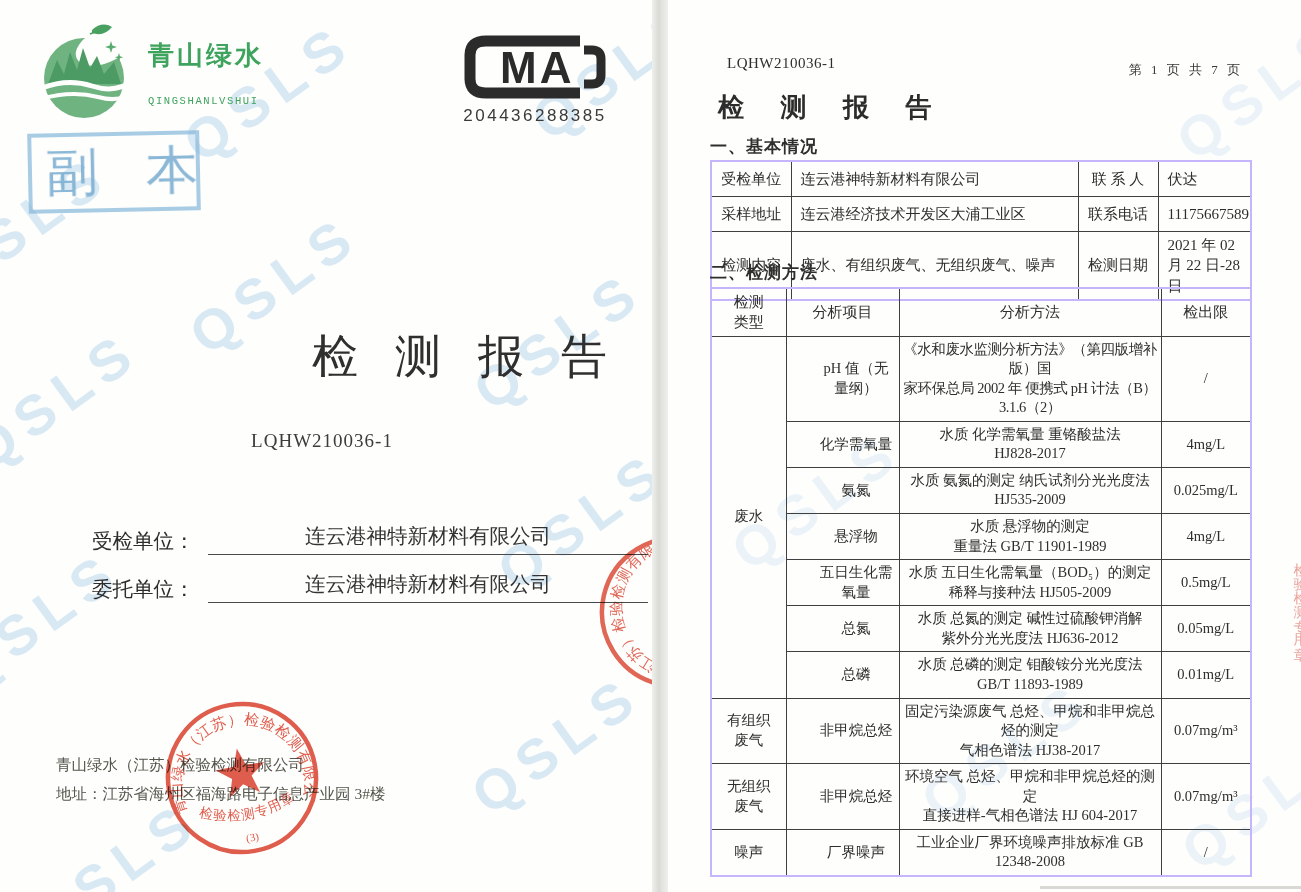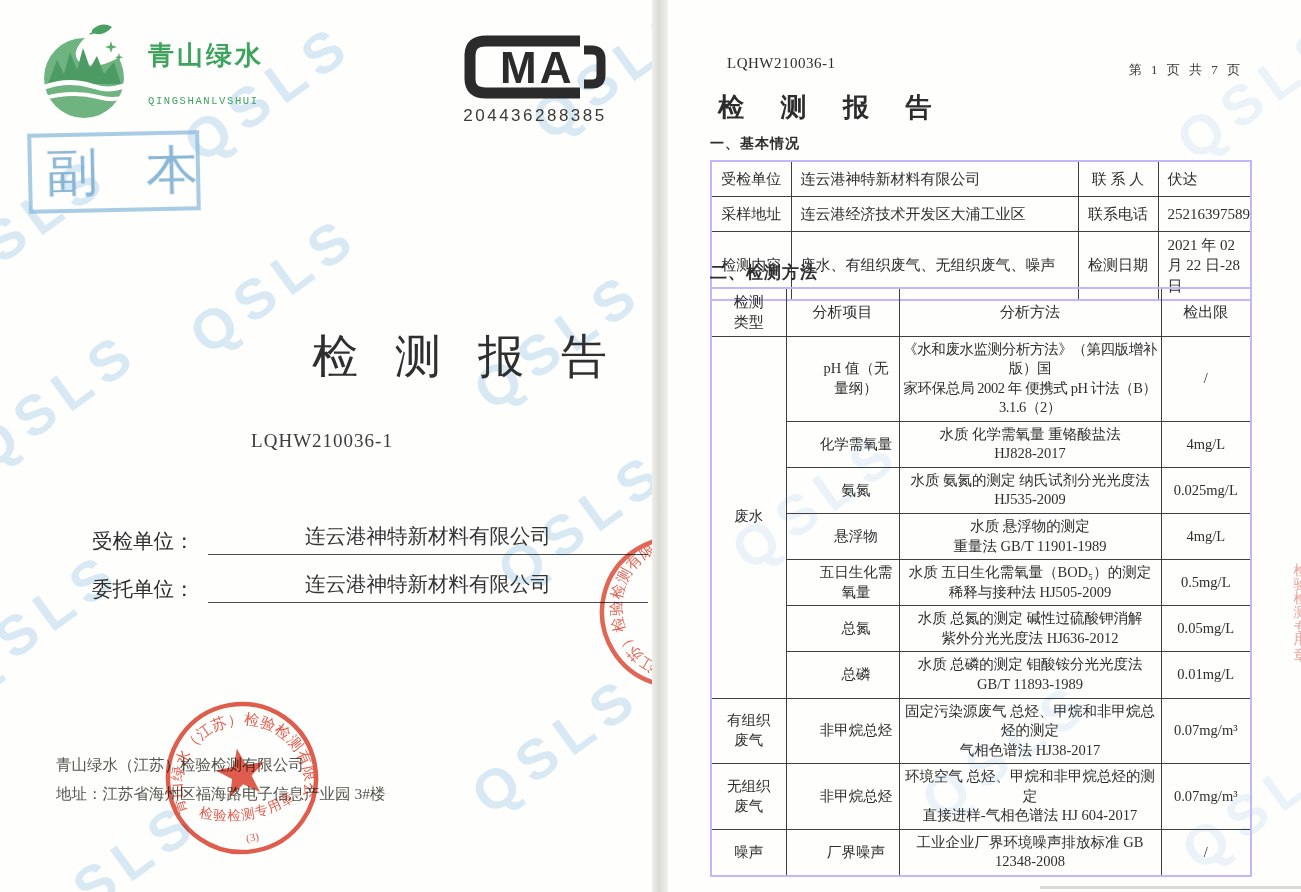--- a/index.html
+++ b/index.html
@@ -51,21 +51,21 @@
           opacity:.85;mix-blend-mode:multiply;}
   .edge-red{position:absolute;left:1291px;top:552px;writing-mode:vertical-rl;
       font-size:14px;letter-spacing:14px;color:rgba(215,72,56,.5);filter:blur(.3px);}
   .bottom-streak{position:absolute;left:1040px;top:886px;width:261px;height:3px;background:#d8d8d4;}
   
   .rp-head-left{position:absolute;left:59px;top:55px;font-size:15px;letter-spacing:.5px;}
   .rp-head-right{position:absolute;right:58px;top:55px;font-size:13px;letter-spacing:3px;color:#3a3a3a;margin-top:6px;}
   .rp-content{position:absolute;left:42px;top:0;width:540px;}
   .rp-title{position:absolute;top:90px;width:100%;text-align:left;font-size:26px;
       font-weight:bold;letter-spacing:15px;padding-left:8px;box-sizing:border-box;color:#2c2c2c;}
-  .rp-h1{position:absolute;top:135px;font-size:14px;font-weight:bold;letter-spacing:1px;}
+  .rp-h1{position:absolute;top:135px;font-size:17px;font-weight:bold;letter-spacing:1px;}
   .rp-h2{position:absolute;top:261px;font-size:17px;font-weight:bold;letter-spacing:1px;}
   table{border-collapse:collapse;width:540px;table-layout:fixed;}
   .tbl{position:absolute;border:2px solid #c4b5fd;}
   .tbl1{top:160px;}
   .tbl2{top:287px;}
   td{border:1px solid #3f3f3f;text-align:center;padding:3px 3px;line-height:1.35;
      color:#2e2e2e;overflow:hidden;}
   .tbl1 td{font-size:15px;height:28px;}
   .tbl1 td.val{text-align:left;padding-left:9px;}
   .tbl2 td{font-size:14.5px;}
@@ -203,21 +203,21 @@
             <tr>
           <td>受检单位</td>
           <td class="val">连云港神特新材料有限公司</td>
           <td>联 系 人</td>
           <td class="val">伏达</td>
         </tr>
         <tr>
           <td>采样地址</td>
           <td class="val">连云港经济技术开发区大浦工业区</td>
           <td>联系电话</td>
-          <td class="val">25216397589</td>
+          <td class="val">11175667589</td>
         </tr>
         <tr>
           <td>检测内容</td>
           <td class="val">废水、有组织废气、无组织废气、噪声</td>
           <td>检测日期</td>
           <td class="val">2021 年 02 月 22 日-28 日</td>
         </tr>
       </tbody>
         </table>
 

